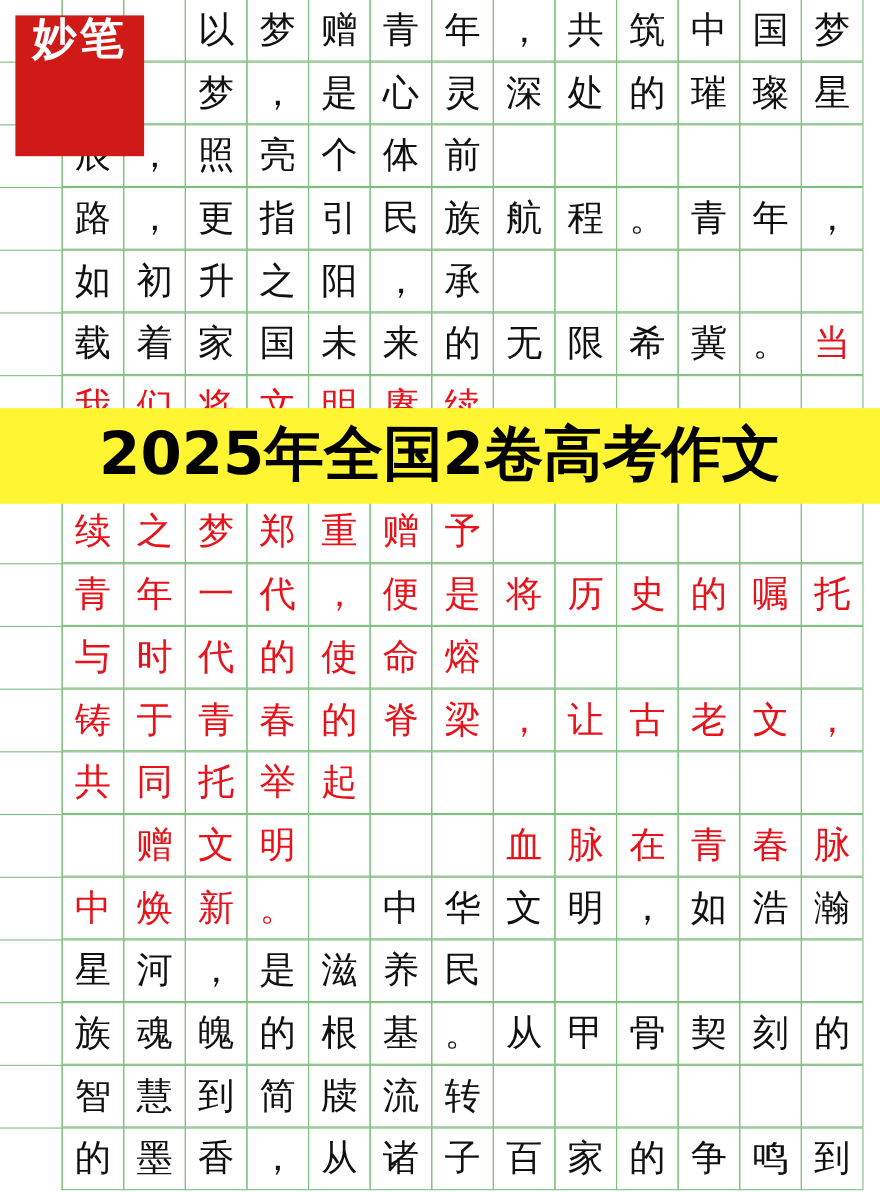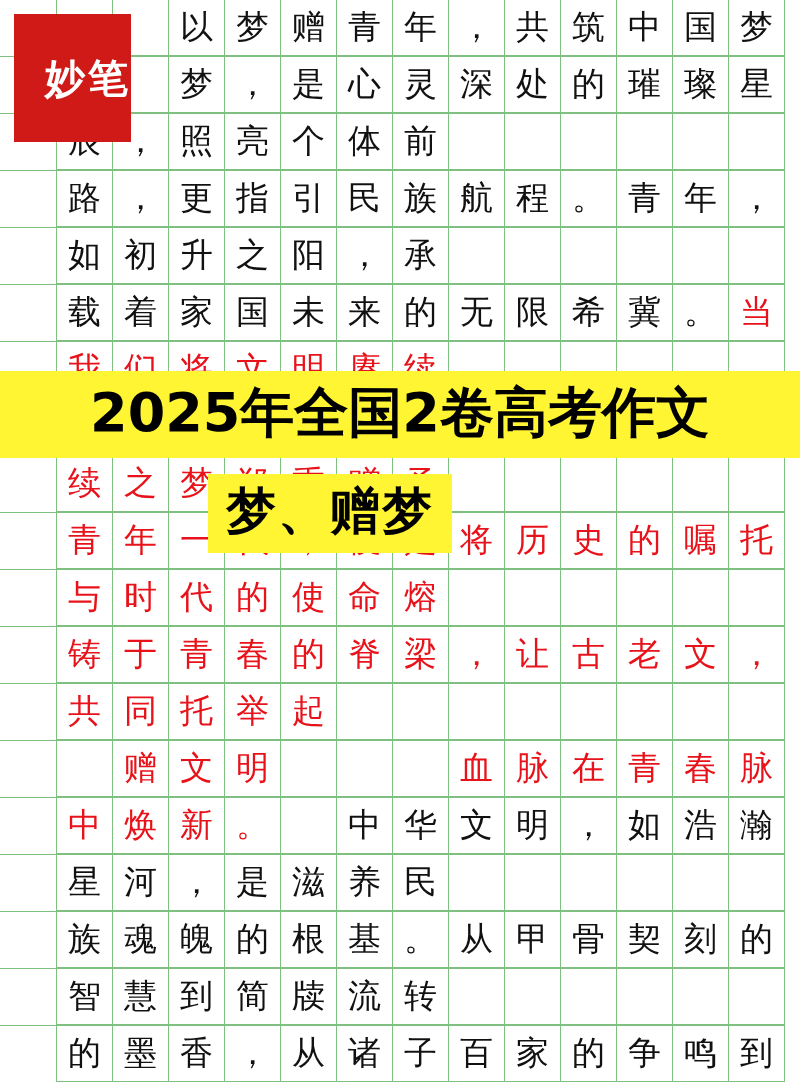--- a/index.html
+++ b/index.html
@@ -66,22 +66,21 @@
   
   #logo {
     position: absolute;
     left: 14px;
     top: 14px;
     width: 117px;
     height: 128px;
     background: #d01a17;
     color: #ffffff;
     display: flex;
-    flex-direction: column;
-    align-items: flex-end;
+    align-items: flex-start;
     justify-content: center;
     line-height: 1.05;
     z-index: 5;
   }
   #logo .line {
     font-family: "DejaVu Sans", sans-serif;
     font-weight: bold;
     font-size: 40px;
     letter-spacing: 3px;
   }
@@ -930,16 +929,13 @@
   </div>
 
 <div id="logo">
   <span class="line">妙笔</span>
 </div>
 
 <div id="banner">
   <div class="band1">
     <span class="txt">2025年全国2卷高考作文</span>
   </div>
-  <div class="band2">
-    <span class="txt">梦、赠梦</span>
-  </div>
 </div>
 
 </body></html>

